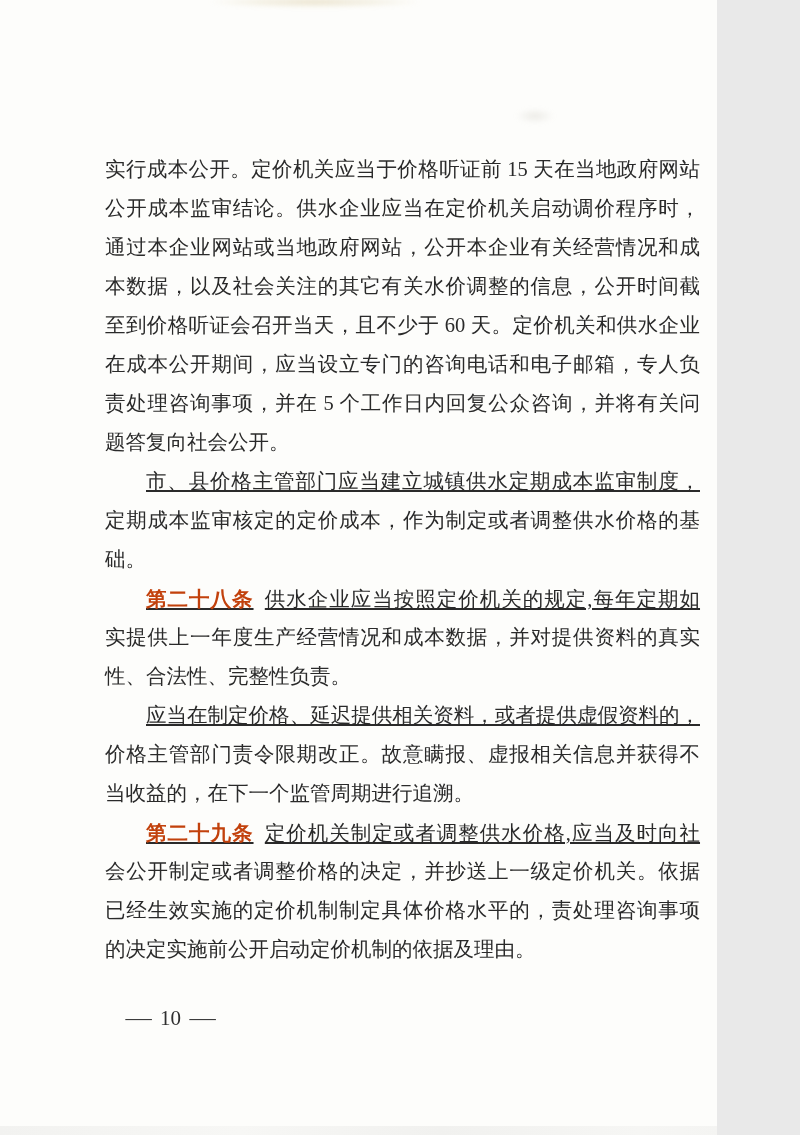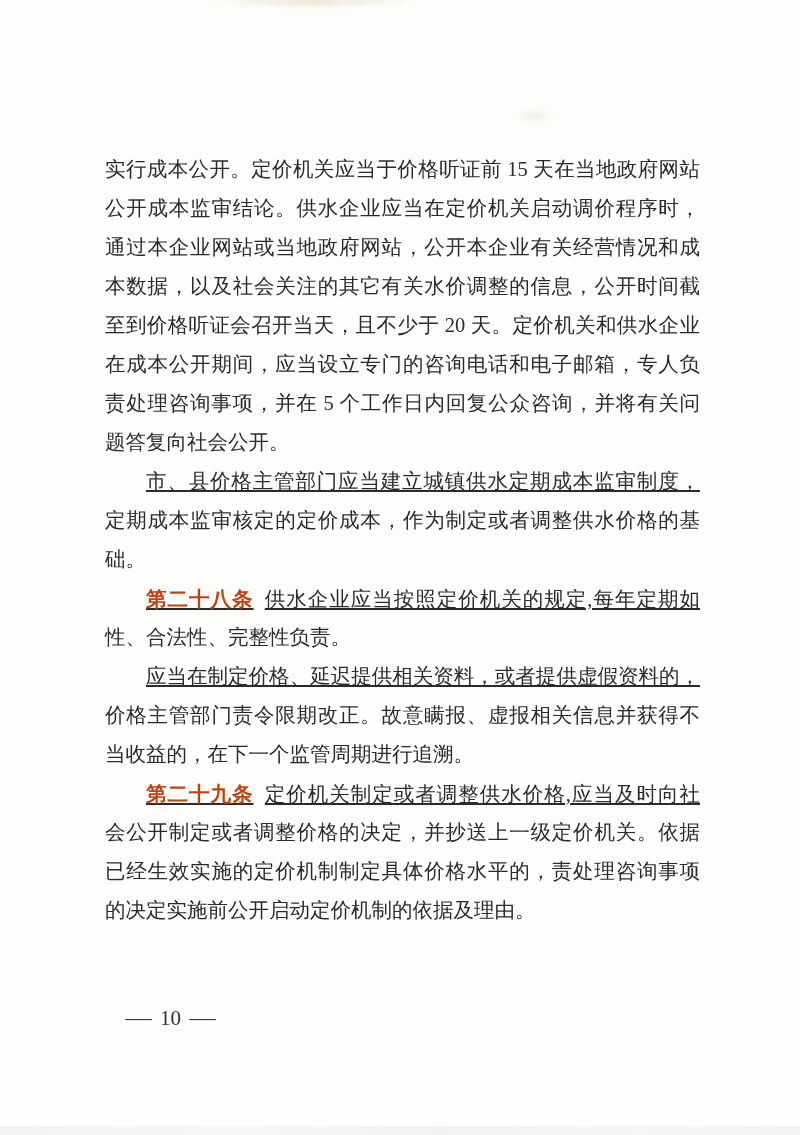--- a/index.html
+++ b/index.html
@@ -4,21 +4,21 @@
 <title>Document page</title>
 <style>
   html,body{margin:0;padding:0;}
   body{
     width:800px;height:1135px;
     background:#e9e9e9;
     font-family:"Liberation Serif","DejaVu Serif",serif;
   }
   .page{
     position:relative;
-    width:800px;height:1135px;
+    width:717px;height:1135px;
     background:#fdfdfb;
     overflow:hidden;
   }
   
   .smudge-top{
     position:absolute;left:205px;top:-4px;width:220px;height:12px;
     background:radial-gradient(ellipse at center,rgba(214,198,150,0.45),rgba(214,198,150,0) 70%);
     filter:blur(2px);
   }
   .smudge-mid{
@@ -73,30 +73,31 @@
 <div class="page">
 
   <div class="smudge-top"></div>
   <div class="smudge-mid"></div>
 
   <div class="content">
     <div class="line"><span>实行成本公开。定价机关应当于价格听证前 15 天在当地政府网站</span></div>
     <div class="line"><span>公开成本监审结论。供水企业应当在定价机关启动调价程序时，</span></div>
     <div class="line"><span>通过本企业网站或当地政府网站，公开本企业有关经营情况和成</span></div>
     <div class="line"><span>本数据，以及社会关注的其它有关水价调整的信息，公开时间截</span></div>
-    <div class="line"><span>至到价格听证会召开当天，且不少于 20 天。定价机关和供水企业</span></div>
+    <div class="line"><span>至到价格听证会召开当天，且不少于 60 天。定价机关和供水企业</span></div>
     <div class="line"><span>在成本公开期间，应当设立专门的咨询电话和电子邮箱，专人负</span></div>
     <div class="line"><span>责处理咨询事项，并在 5 个工作日内回复公众咨询，并将有关问</span></div>
     <div class="line end"><span>题答复向社会公开。</span></div>
 
     <div class="line ind"><span>市、县价格主管部门应当建立城镇供水定期成本监审制度，</span></div>
     <div class="line"><span>定期成本监审核定的定价成本，作为制定或者调整供水价格的基</span></div>
     <div class="line end"><span>础。</span></div>
 
     <div class="line ind"><span class="art">第二十八条</span><span>供水企业应当按照定价机关的规定,每年定期如</span></div>
+    <div class="line"><span>实提供上一年度生产经营情况和成本数据，并对提供资料的真实</span></div>
     <div class="line end"><span>性、合法性、完整性负责。</span></div>
 
     <div class="line ind"><span>应当在制定价格、延迟提供相关资料，或者提供虚假资料的，</span></div>
     <div class="line"><span>价格主管部门责令限期改正。故意瞒报、虚报相关信息并获得不</span></div>
     <div class="line end"><span>当收益的，在下一个监管周期进行追溯。</span></div>
 
     <div class="line ind"><span class="art">第二十九条</span><span>定价机关制定或者调整供水价格,应当及时向社</span></div>
     <div class="line"><span>会公开制定或者调整价格的决定，并抄送上一级定价机关。依据</span></div>
     <div class="line"><span>已经生效实施的定价机制制定具体价格水平的，责处理咨询事项</span></div>
     <div class="line end"><span>的决定实施前公开启动定价机制的依据及理由。</span></div>

